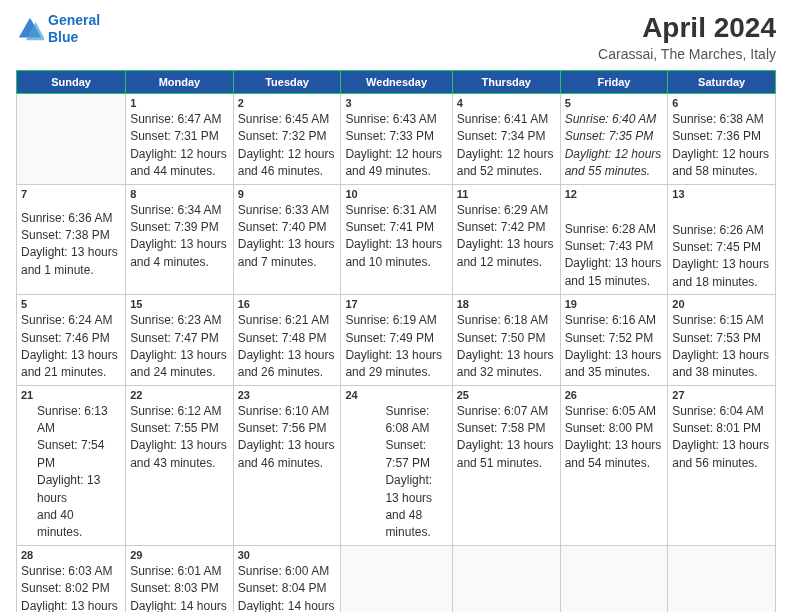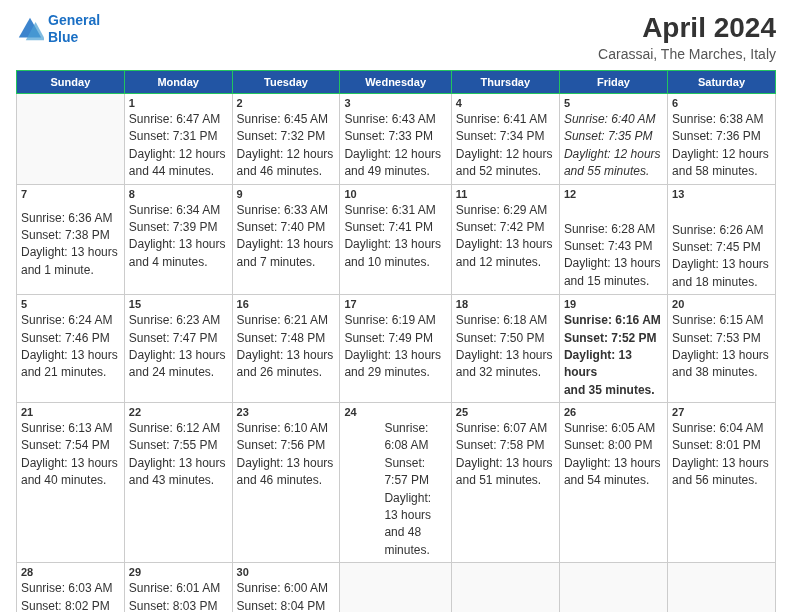--- a/index.html
+++ b/index.html
@@ -251,37 +251,37 @@
           </td>
           <td>
             <div class="day-number">18</div>
             <div class="day-info" style="white-space: pre-line;">Sunrise: 6:18 AM
 Sunset: 7:50 PM
 Daylight: 13 hours
 and 32 minutes.</div>
           </td>
           <td>
             <div class="day-number">19</div>
-            <div class="day-info" style="white-space: pre-line; font-weight: bold;">Sunrise: 6:16 AM
+            <div class="day-info" style="white-space: pre-line;">Sunrise: 6:16 AM
 Sunset: 7:52 PM
 Daylight: 13 hours
 and 35 minutes.</div>
           </td>
           <td>
             <div class="day-number">20</div>
             <div class="day-info" style="white-space: pre-line;">Sunrise: 6:15 AM
 Sunset: 7:53 PM
 Daylight: 13 hours
 and 38 minutes.</div>
           </td>
         </tr>
         <tr>
           <td>
             <div class="day-number">21</div>
-            <div class="day-info" style="white-space: pre-line;">Sunrise: 6:13 AM
+            <div class="day-info" style="white-space: pre-line; margin-left: 16px;">Sunrise: 6:13 AM
 Sunset: 7:54 PM
 Daylight: 13 hours
 and 40 minutes.</div>
           </td>
           <td>
             <div class="day-number">22</div>
             <div class="day-info" style="white-space: pre-line;">Sunrise: 6:12 AM
 Sunset: 7:55 PM
 Daylight: 13 hours
 and 43 minutes.</div>

